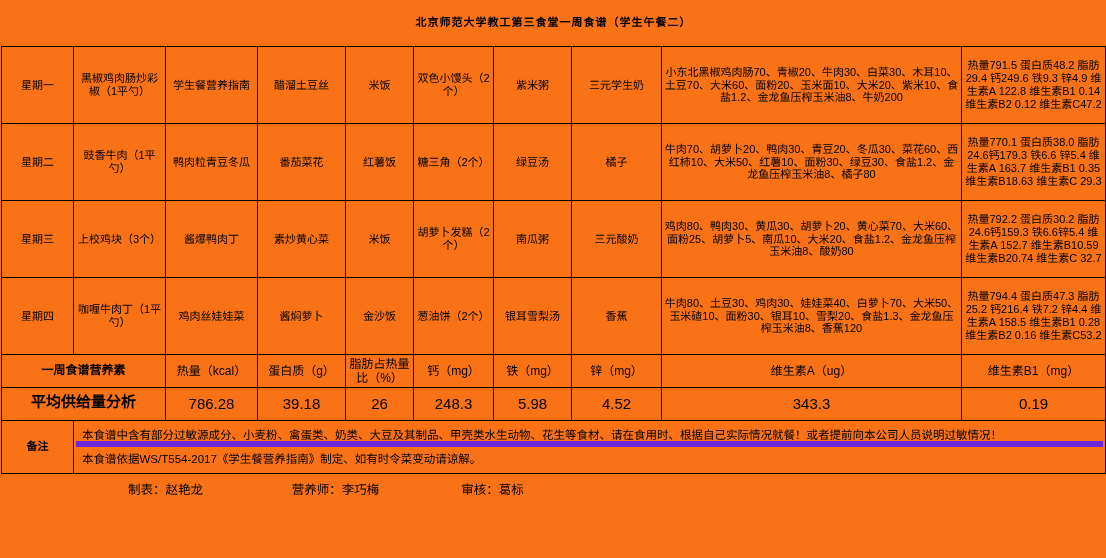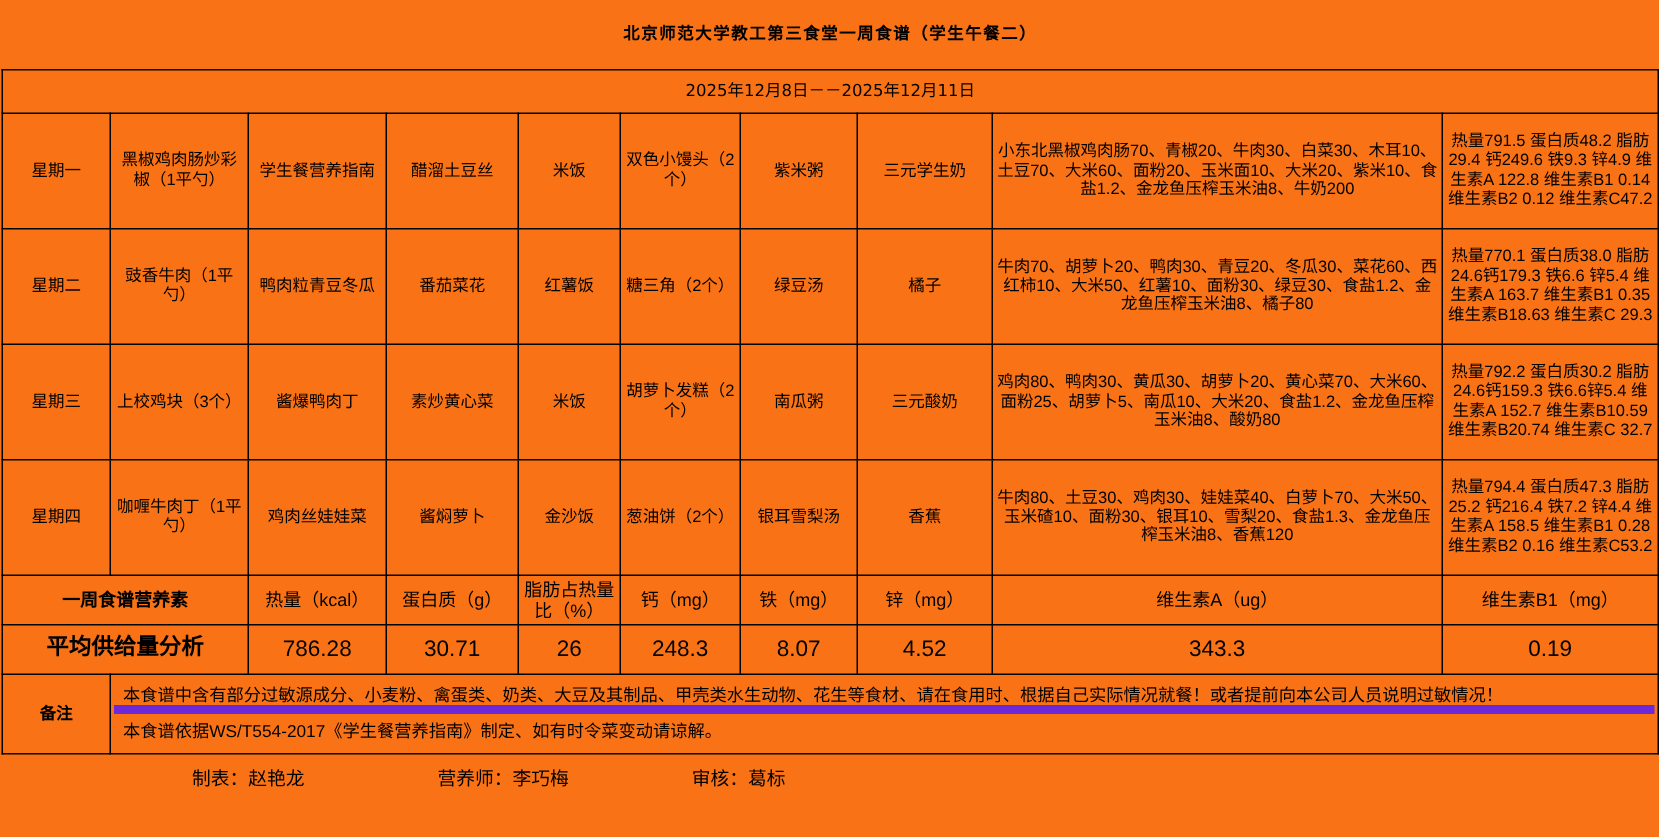--- a/index.html
+++ b/index.html
@@ -71,21 +71,21 @@
     padding: 3px 4px;
     word-break: break-all;
   }
   td.nutrition { font-size: 11px; line-height: 1.34; }
   
   tr.sumhdr td { height: 30px; font-size: 12px; }
   tr.sumval td { height: 30px; font-size: 15px; }
   td.sumlabel {
     font-size: 15px;
     font-weight: bold;
-    font-family: Liberation Serif, serif;
+    font-family: Liberation Mono, monospace;
   }
   
   tr.remarks td { height: 50px; }
   td.remarkslabel {
     font-size: 15px;
     font-weight: bold;
     font-family: "DejaVu Serif", "Liberation Serif", serif;
   }
   td.remarksbody {
     text-align: left;
@@ -127,23 +127,20 @@
       <col style="width:90px">
       <col style="width:300px">
       <col style="width:144px">
     </colgroup>
     <tbody>
 
       <tr>
         <td class="title-band" colspan="10">北京师范大学教工第三食堂一周食谱（学生午餐二）</td>
       </tr>
 
-      <tr>
-        <td class="daterange" colspan="10">2025年12月8日－－2025年12月11日</td>
-      </tr>
 
 
       <tr class="dayrow">
         <td class="day">星期一</td>
         <td class="dish">黑椒鸡肉肠炒彩椒（1平勺）</td>
         <td class="dish">学生餐营养指南</td>
         <td class="dish">醋溜土豆丝</td>
         <td class="dish">米饭</td>
         <td class="dish">双色小馒头（2个）</td>
         <td class="dish">紫米粥</td>
@@ -199,24 +196,24 @@
         <td>钙（mg）</td>
         <td>铁（mg）</td>
         <td>锌（mg）</td>
         <td>维生素A（ug）</td>
         <td>维生素B1（mg）</td>
       </tr>
 
       <tr class="sumval">
         <td class="sumlabel" colspan="2">平均供给量分析</td>
         <td>786.28</td>
-        <td>30.71</td>
+        <td>39.18</td>
         <td>26</td>
         <td>248.3</td>
-        <td>8.07</td>
+        <td>5.98</td>
         <td>4.52</td>
         <td>343.3</td>
         <td>0.19</td>
       </tr>
 
       <tr class="remarks">
         <td class="remarkslabel">备注</td>
         <td class="remarksbody" colspan="9">
           <div class="remark-line first">本食谱中含有部分过敏源成分、小麦粉、禽蛋类、奶类、大豆及其制品、甲壳类水生动物、花生等食材、请在食用时、根据自己实际情况就餐！或者提前向本公司人员说明过敏情况！</div>
           <div class="remark-line">本食谱依据WS/T554-2017《学生餐营养指南》制定、如有时令菜变动请谅解。</div>

